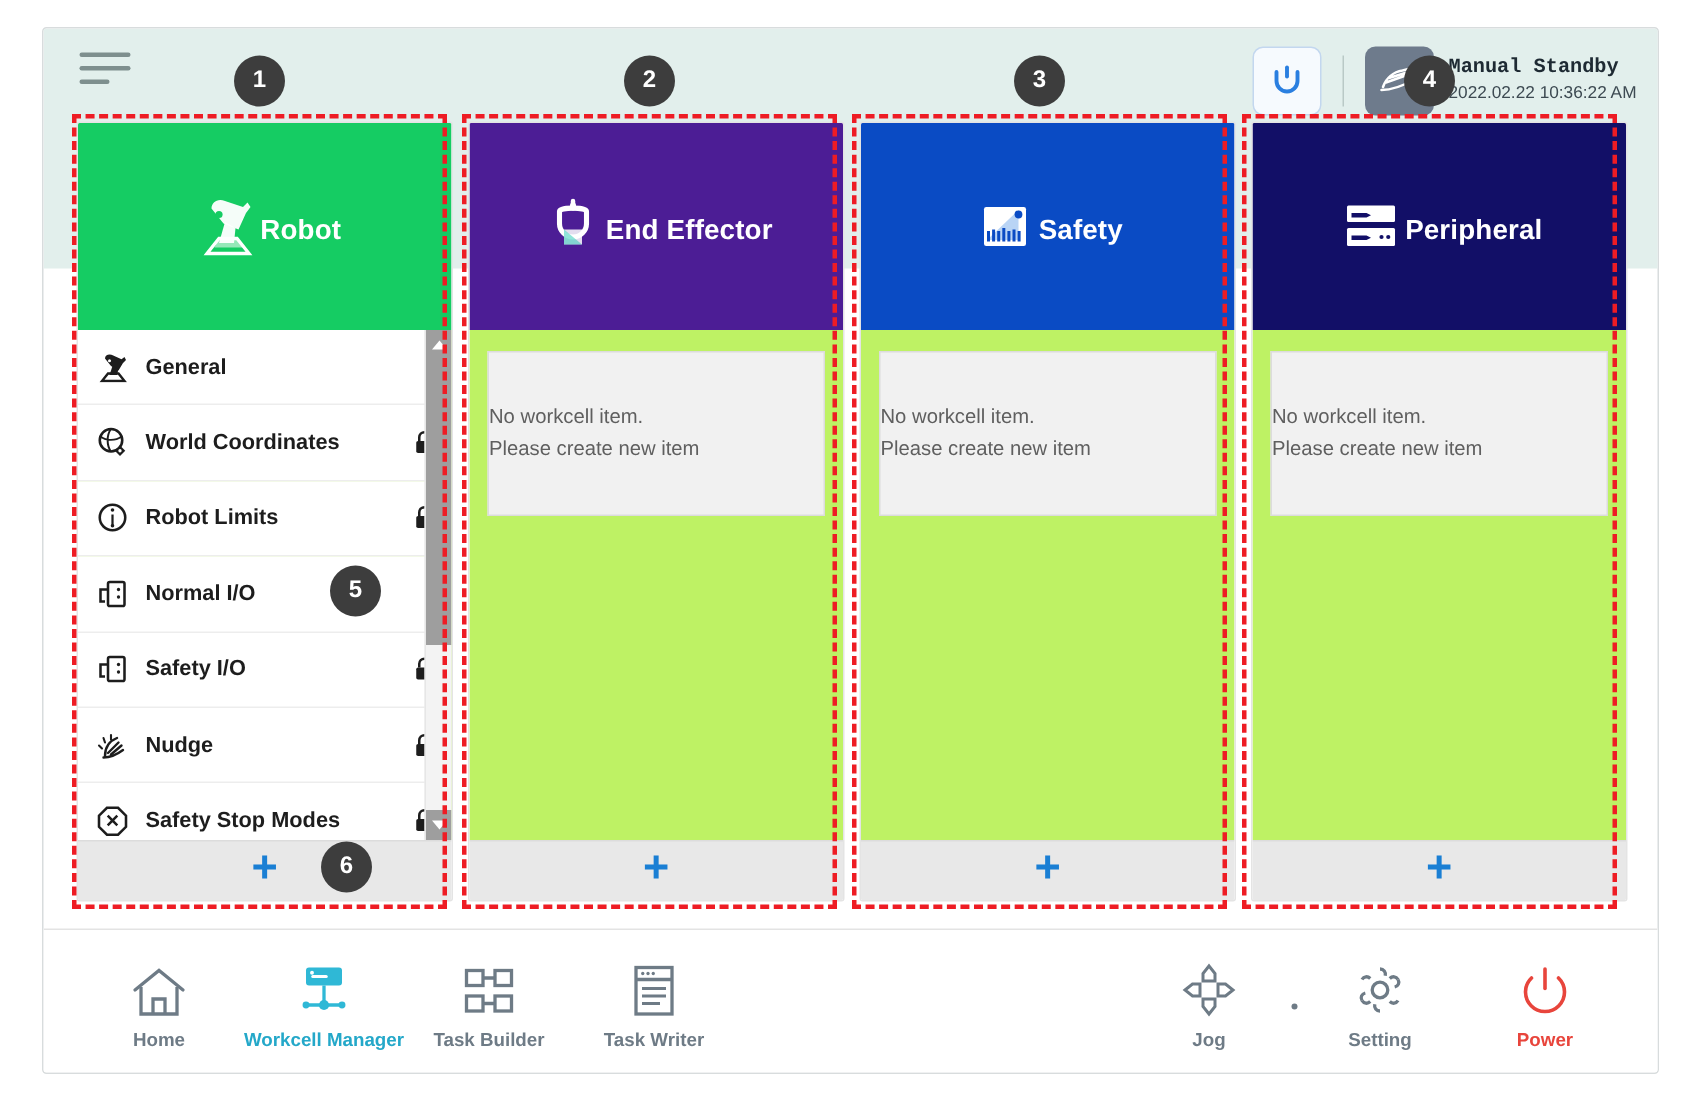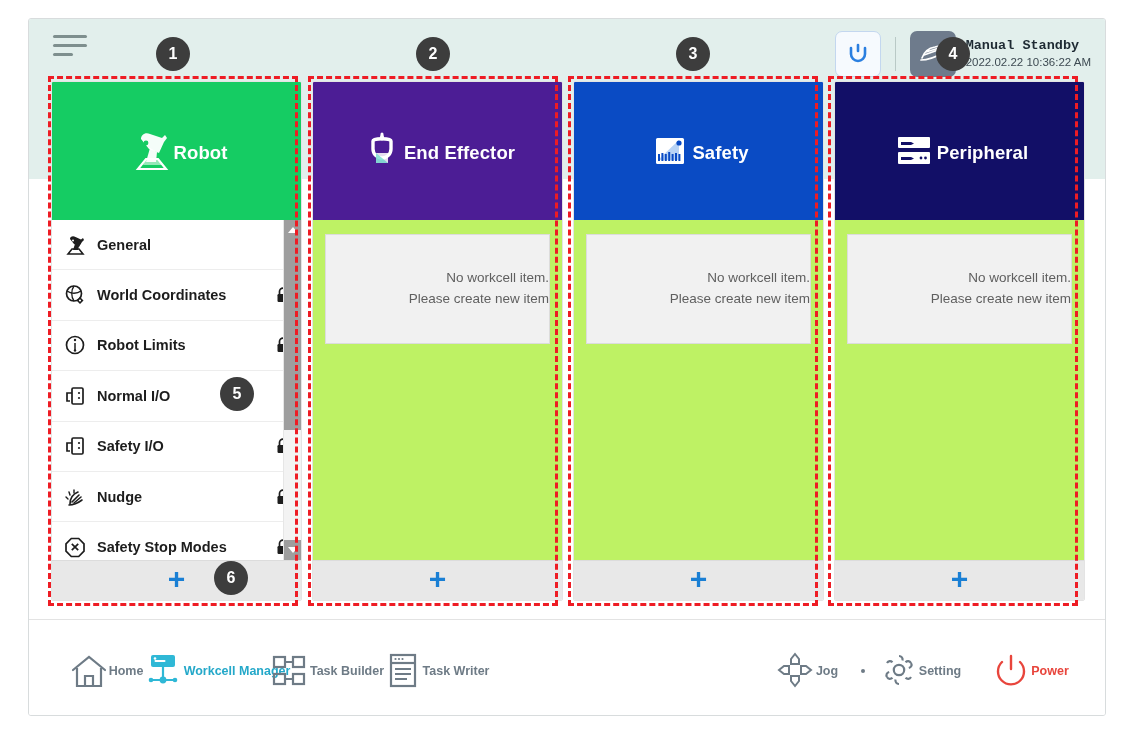--- a/index.html
+++ b/index.html
@@ -116,21 +116,21 @@
     line-height: 0; margin-top: -3px;
   }
 
   
   .empty {
     margin: 14px 12px 0 12px;
     height: 110px;
     background: #f1f1f1;
     border: 1px solid #dcdcdc;
     display: flex; flex-direction: column;
-    align-items: flex-end; justify-content: center;
+    align-items: flex-start; justify-content: center;
     color: #5f5f5f; font-size: 13.5px; line-height: 1.55;
   }
 
   
   .list { position: absolute; inset: 0; }
   .list-item {
     position: relative;
     height: 50.4px;
     display: flex; align-items: center;
     padding: 0 10px 0 9px;
@@ -176,21 +176,21 @@
     position: absolute; left: 0; bottom: 0;
     width: 1078px; height: 96px;
     background: #ffffff;
     border-top: 1px solid #e3e3e3;
     display: flex; align-items: center;
   }
   .nav-left { display: flex; margin-left: 22px; gap: 0; }
   .nav-right { display: flex; margin-left: auto; margin-right: 22px; gap: 0; }
   .nav-item {
     width: 110px; height: 78px;
-    display: flex; flex-direction: row;
+    display: flex; flex-direction: column;
     align-items: center; justify-content: center;
     cursor: pointer;
   }
   .nav-ico { height: 44px; display: flex; align-items: flex-end; }
   .nav-lbl { font-size: 12.5px; font-weight: bold; color: #6e7b86; margin-top: 6px; white-space: nowrap; }
   .nav-item.active .nav-lbl { color: #24a8c9; }
   .nav-item.power .nav-lbl { color: #e8453c; }
   .nav-dot { width: 4px; height: 4px; border-radius: 50%; background: #6e7b86; align-self: flex-end; margin-bottom: 34px; }
 
   

